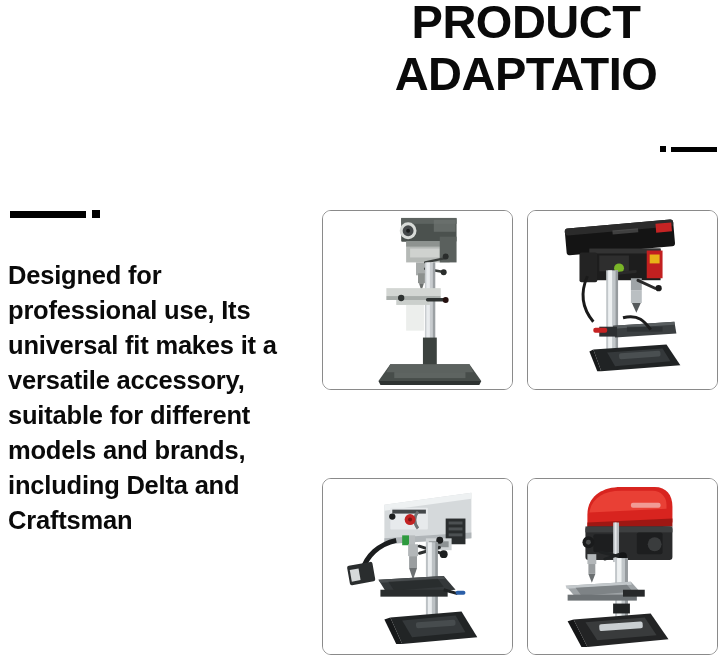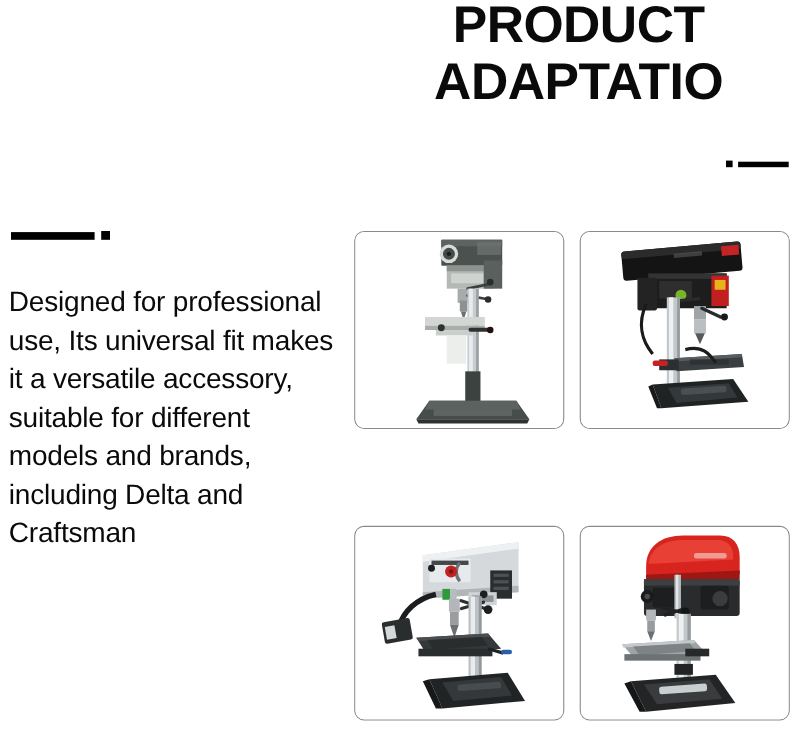--- a/index.html
+++ b/index.html
@@ -73,21 +73,21 @@
     height: 8px;
   }
 
   
   #body-copy {
     position: absolute;
     left: 8px;
     top: 258px;
     width: 300px;
     font-family: "Liberation Sans", sans-serif;
-    font-weight: normal;
+    font-weight: bold;
     font-size: 25.5px;
     line-height: 35px;
     color: #0a0a0a;
     letter-spacing: -0.2px;
   }
 
   
   #product-grid {
     position: absolute;
     left: 322px;

